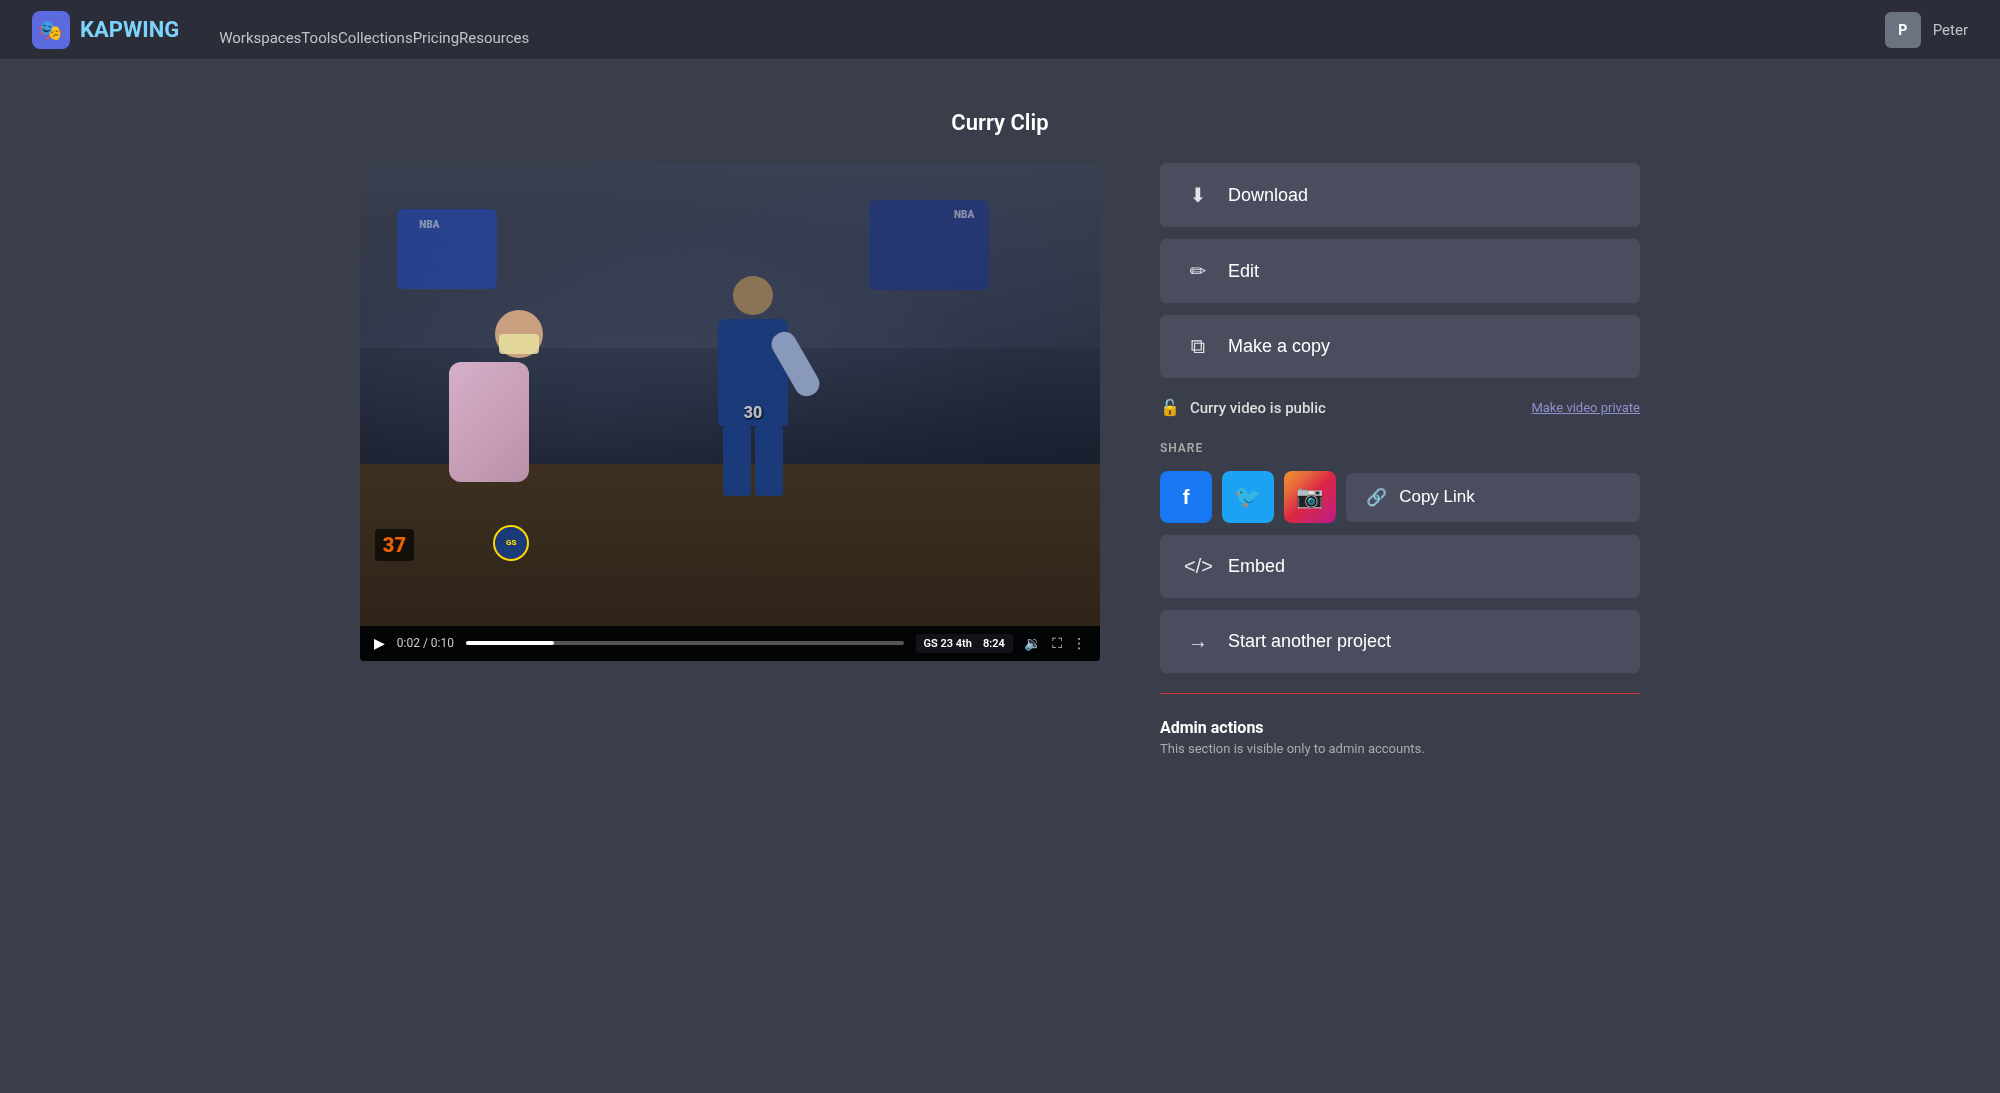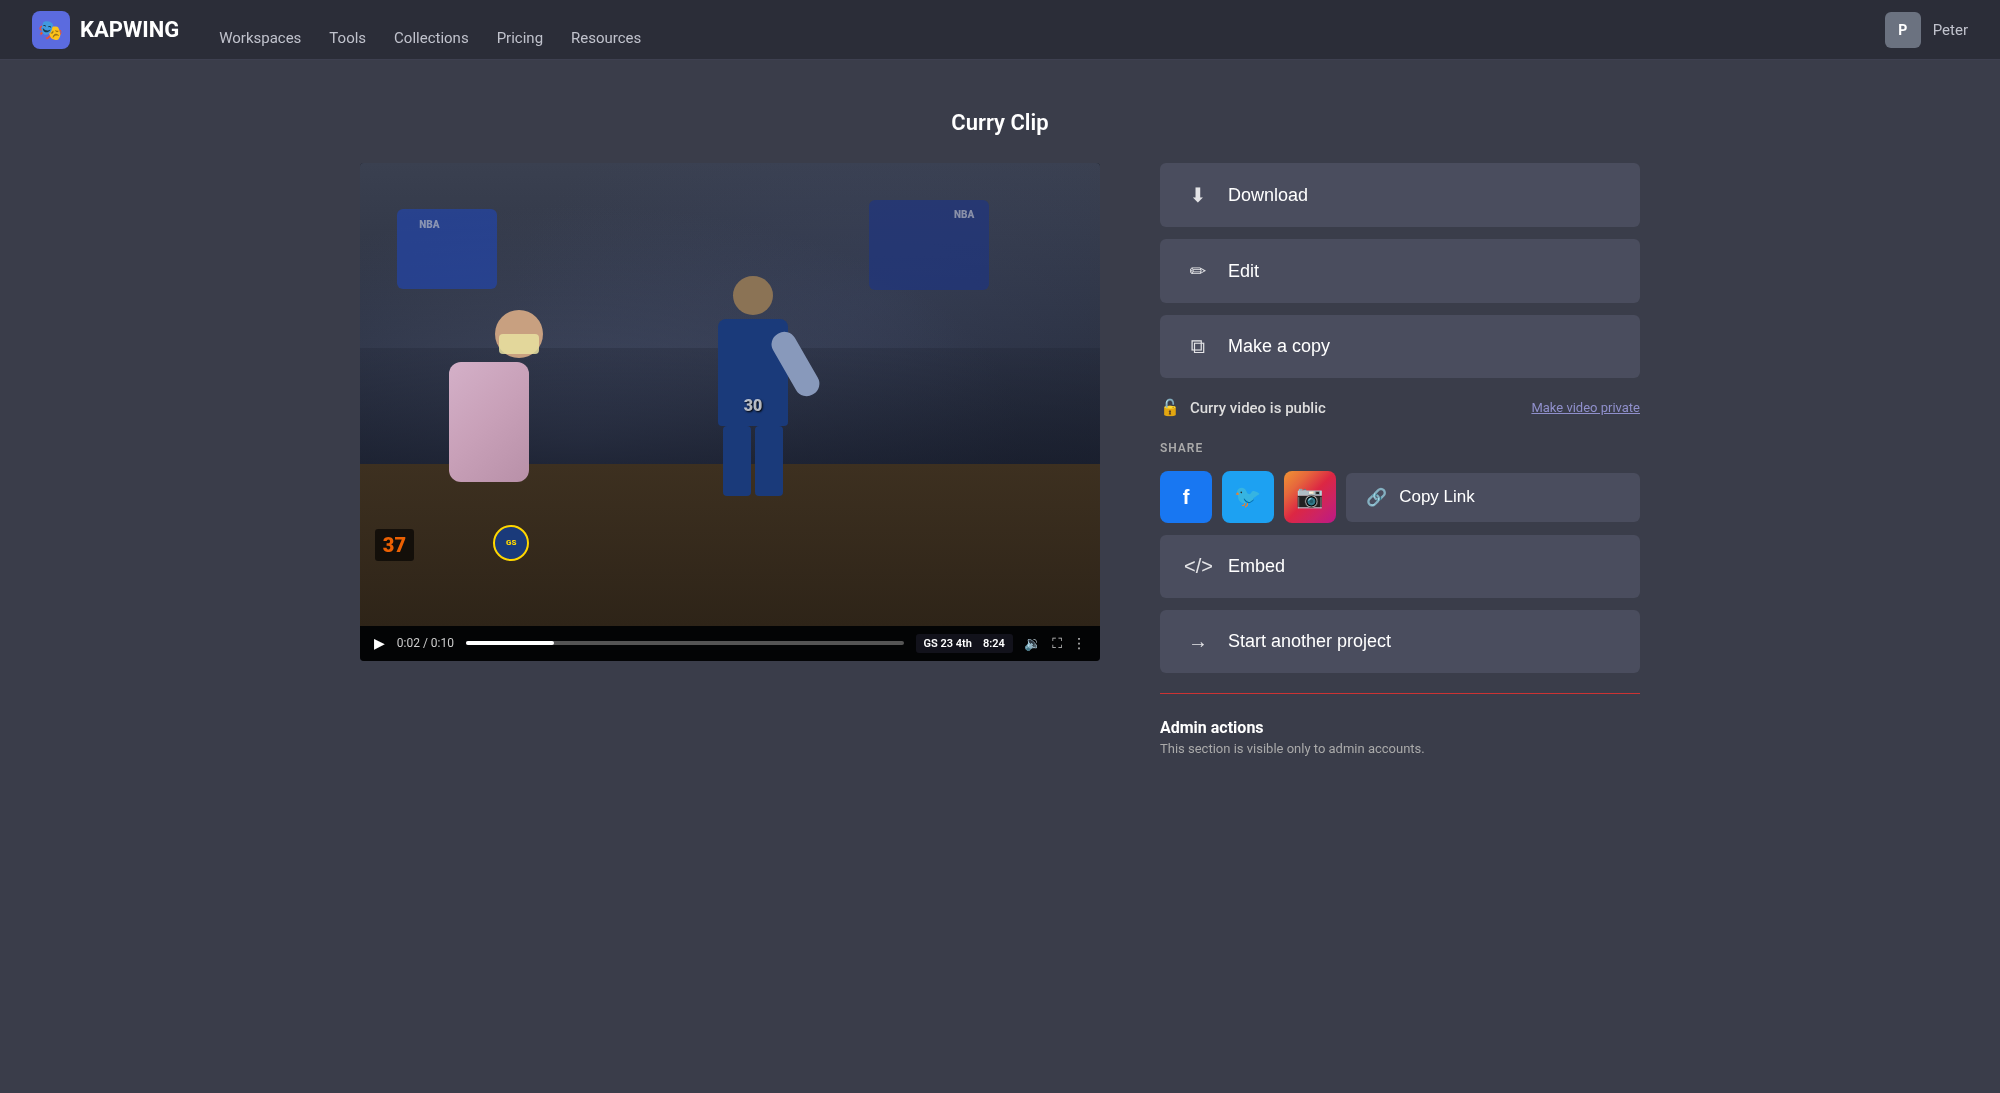--- a/index.html
+++ b/index.html
@@ -32,26 +32,25 @@
       background: #5b6bdf;
       border-radius: 8px;
       display: flex;
       align-items: center;
       justify-content: center;
       font-size: 20px;
     }
     .logo-text {
       font-size: 22px;
       font-weight: 700;
-      color: #ffffff;
+      color: #7dd3fc;
     }
     .navbar-nav {
       display: flex;
       align-items: center;
-      gap: 28px;
       flex: 1;
       margin-top: 16px;
     }
     .navbar-nav a {
       color: #c0c2cc;
       text-decoration: none;
       font-size: 15px;
       cursor: pointer;
     }
     .navbar-right {
@@ -479,21 +478,21 @@
             <div class="fan-head">
               <div class="fan-mask"></div>
             </div>
             <div class="fan-body"></div>
           </div>
 
           <div class="player-figure">
             <div class="player-head"></div>
             <div class="player-body">
               <div class="player-arm"></div>
-              <div style="position:absolute;bottom:11px;left:50%;transform:translateX(-50%);font-size:16px;font-weight:900;color:rgba(255,255,255,0.7);text-shadow:1px 1px 2px #000;">30</div>
+              <div style="position:absolute;bottom:4px;left:50%;transform:translateX(-50%);font-size:16px;font-weight:900;color:rgba(255,255,255,0.7);text-shadow:1px 1px 2px #000;">30</div>
             </div>
             <div class="player-legs">
               <div class="player-leg"></div>
               <div class="player-leg"></div>
             </div>
           </div>
 
           <div style="position:absolute;bottom:14%;left:2%;display:flex;align-items:center;gap:6px;opacity:0.9;">
             <div style="background:rgba(0,0,0,0.7);color:#ff6600;font-size:20px;font-weight:900;padding:4px 8px;border-radius:3px;">37</div>
           </div>

